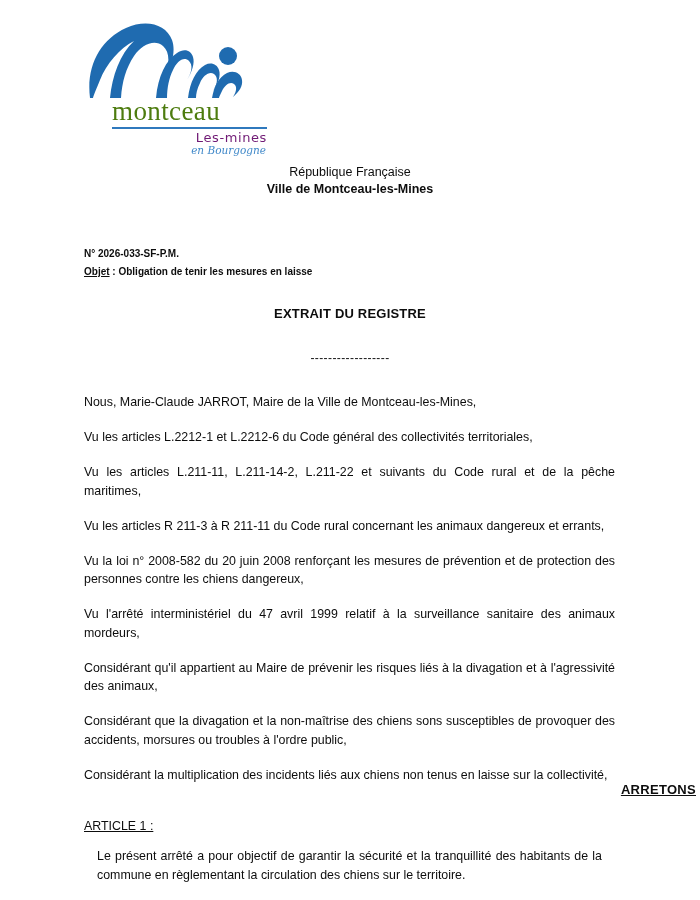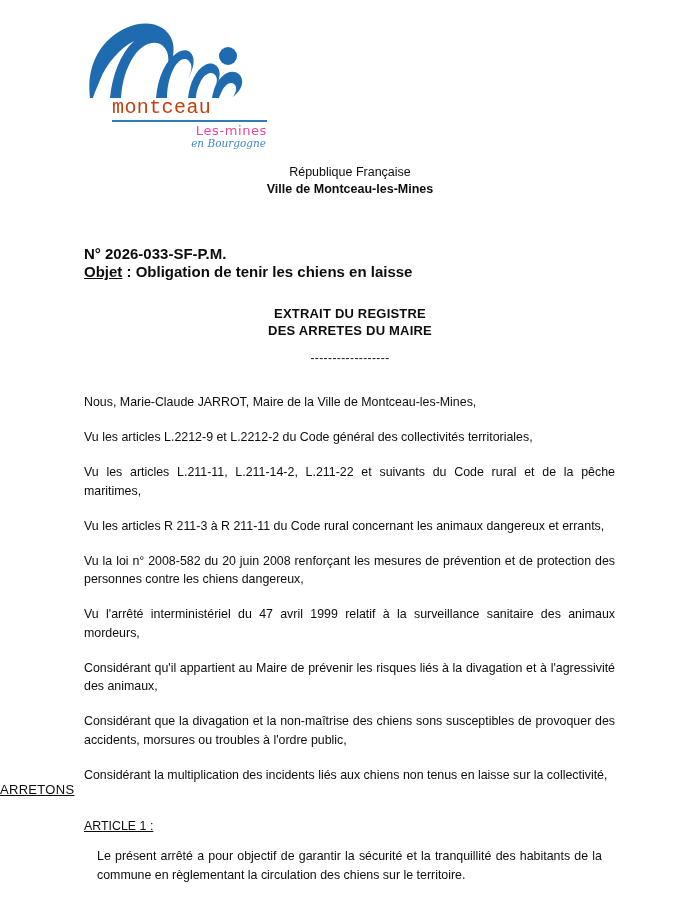--- a/index.html
+++ b/index.html
@@ -40,42 +40,42 @@
   }
   .logo-wordmark {
     position: absolute;
     left: 28px;
     top: 78px;
     width: 155px;
     text-align: left;
   }
   .wm-main {
     display: block;
-    font-family: Liberation Mono, monospace;
-    font-size: 20px;
+    font-family: Liberation Serif, serif;
+    font-size: 27px;
     letter-spacing: 0.4px;
     line-height: 1;
-    color: #c2410c;
+    color: #4d7c0f;
     font-weight: 400;
   }
   .wm-rule {
     display: block;
     height: 1.5px;
     background: #2f79bd;
     margin: 2px 0 2px 0;
     width: 100%;
   }
   .wm-sub {
     display: block;
     text-align: right;
     font-family: "DejaVu Sans", sans-serif;
     font-size: 13px;
     letter-spacing: 0.6px;
     line-height: 1.05;
-    color: #ec4899;
+    color: #701a75;
     font-weight: 400;
   }
   .wm-tag {
     display: block;
     text-align: right;
     font-family: "DejaVu Serif", serif;
     font-style: italic;
     font-size: 10.5px;
     line-height: 1.15;
     color: #3f88c9;
@@ -93,21 +93,21 @@
     line-height: 17px;
   }
   .republic .line1 { font-weight: 400; display: block; }
   .republic .line2 { font-weight: 700; display: block; }
 
   
   .refblock {
     position: absolute;
     left: 84px;
     top: 245px;
-    font-size: 15px;
+    font-size: 10px;
     font-weight: 700;
     line-height: 18px;
   }
   .refblock .refnum { display: block; }
   .refblock .objet { display: block; }
   .u { text-decoration: underline; }
 
   
   .doctitle {
     position: absolute;
@@ -147,25 +147,25 @@
     text-align: justify;
     text-justify: inter-word;
     margin: 0 0 16.5px 0;
   }
   .para:last-child { margin-bottom: 12px; }
 
   
   .arretons {
     position: absolute;
     left: 0;
-    right: 14px;
+    right: 4px;
     top: 782px;
-    text-align: left;
+    text-align: right;
     font-size: 13px;
-    font-weight: 400;
+    font-weight: 700;
     text-decoration: underline;
     letter-spacing: 0.3px;
   }
 
   .article {
     position: absolute;
     left: 84px;
     top: 818px;
     width: 531px;
   }
@@ -204,32 +204,31 @@
     </div>
   </div>
 
   <div class="republic">
     <span class="line1">République Française</span>
     <span class="line2">Ville de Montceau-les-Mines</span>
   </div>
 
   <div class="refblock">
     <span class="refnum">N° 2026-033-SF-P.M.</span>
-    <span class="objet"><span class="u">Objet</span><span> : Obligation de tenir les chiens en laisse</span></span>
+    <span class="objet"><span class="u">Objet</span><span> : Obligation de tenir les mesures en laisse</span></span>
   </div>
 
   <div class="doctitle">
     <span>EXTRAIT DU REGISTRE</span>
-    <span>DES ARRETES DU MAIRE</span>
   </div>
   <div class="sep">------------------</div>
 
   <div class="body-text">
     <p class="para">Nous, Marie-Claude JARROT, Maire de la Ville de Montceau-les-Mines,</p>
-    <p class="para">Vu les articles L.2212-9 et L.2212-2 du Code général des collectivités territoriales,</p>
+    <p class="para">Vu les articles L.2212-1 et L.2212-6 du Code général des collectivités territoriales,</p>
     <p class="para">Vu les articles L.211-11, L.211-14-2, L.211-22 et suivants du Code rural et de la pêche maritimes,</p>
     <p class="para">Vu les articles R 211-3 à R 211-11 du Code rural concernant les animaux dangereux et errants,</p>
     <p class="para">Vu la loi n° 2008-582 du 20 juin 2008 renforçant les mesures de prévention et de protection des personnes contre les chiens dangereux,</p>
     <p class="para">Vu l'arrêté interministériel du 47 avril 1999 relatif à la surveillance sanitaire des animaux mordeurs,</p>
     <p class="para">Considérant qu'il appartient au Maire de prévenir les risques liés à la divagation et à l'agressivité des animaux,</p>
     <p class="para">Considérant que la divagation et la non-maîtrise des chiens sons susceptibles de provoquer des accidents, morsures ou troubles à l'ordre public,</p>
     <p class="para">Considérant la multiplication des incidents liés aux chiens non tenus en laisse sur la collectivité,</p>
   </div>
 
   <div class="arretons">ARRETONS</div>

